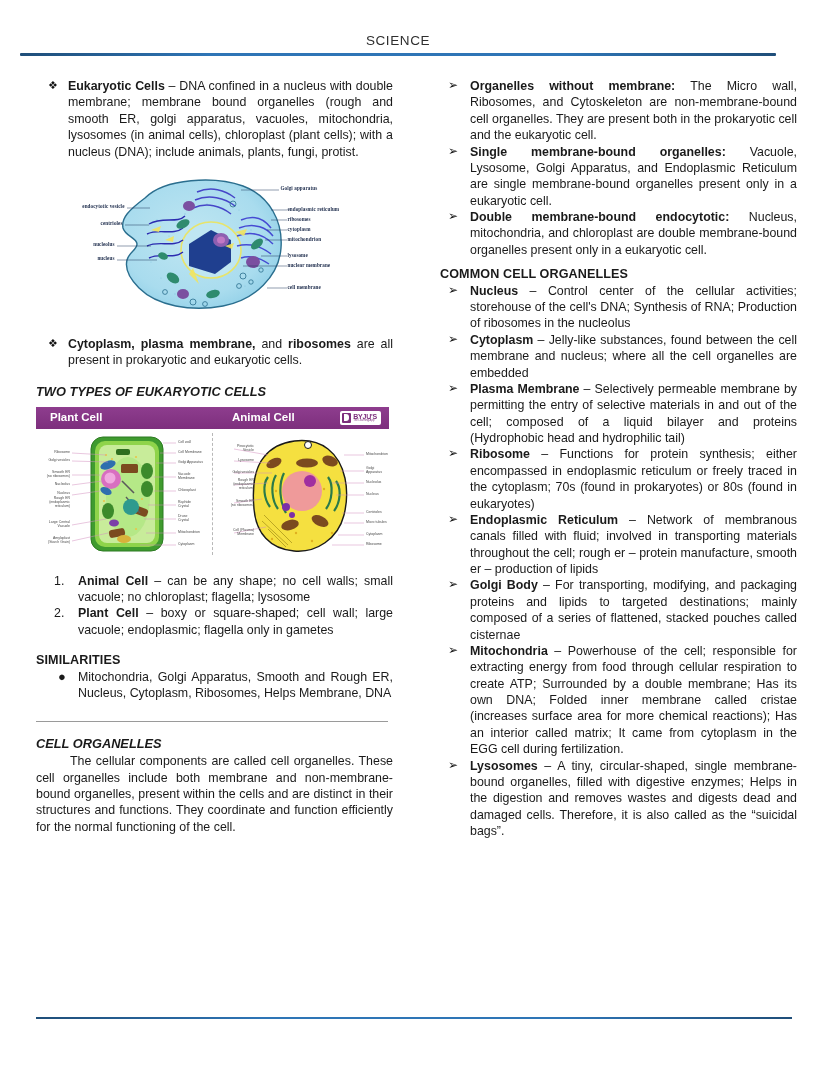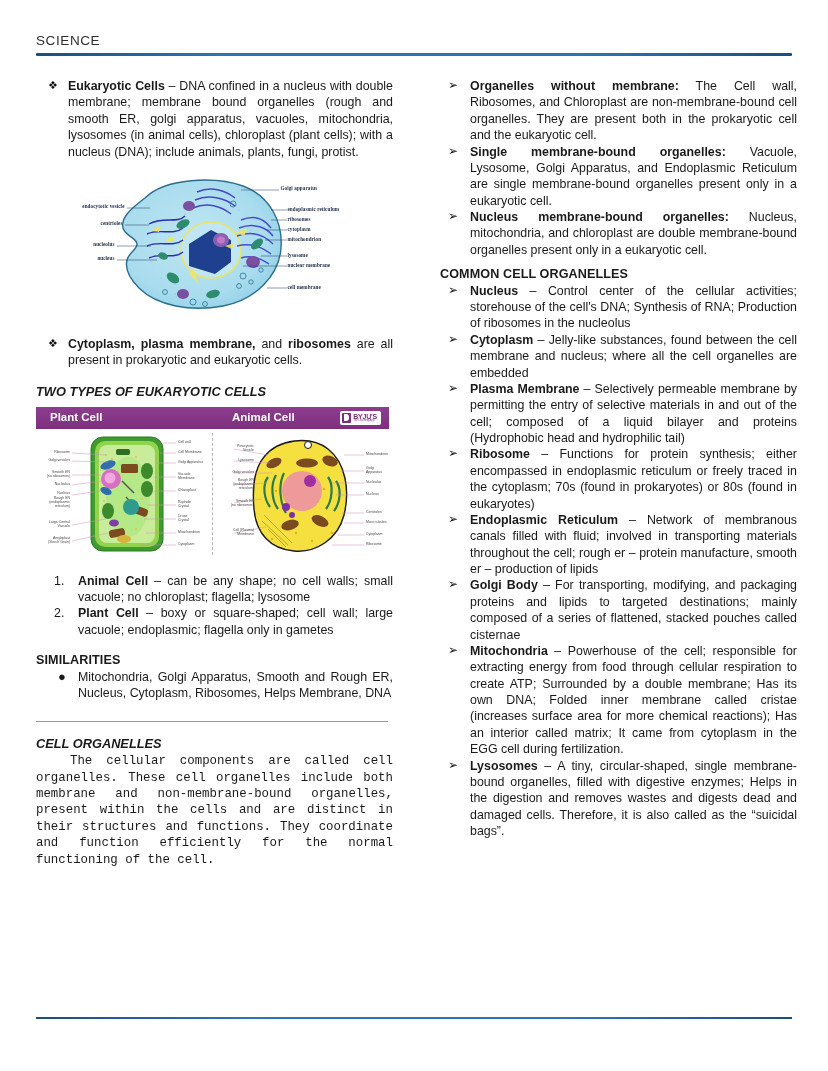--- a/index.html
+++ b/index.html
@@ -15,21 +15,21 @@
     overflow: hidden;
   }
   .page {
     width: 828px; height: 1071px;
     position: relative;
     padding: 0;
   }
   
   .header {
     position: absolute;
-    left: 36px; top: 33px; width: 756px;
+    left: 20px; top: 33px; width: 756px; text-align: center;
   }
   .header-title {
     font-size: 13.5px;
     letter-spacing: 0.6px;
     color: #2f2f2f;
     font-weight: 400;
     padding-bottom: 5px;
   }
   .rule-blue {
     height: 3px;
@@ -48,21 +48,21 @@
     top: 78px;
     width: 357px;
     font-size: 12.4px;
     line-height: 1.32;
   }
   .col-left  { left: 36px; }
   .col-right { left: 440px; }
 
   p, ul, ol { margin: 0; padding: 0; }
 
-  .just { text-align: justify; font-family: Liberation Mono, monospace; }
+  .just { text-align: justify; }
 
   
   .blist { list-style: none; }
   .blist li {
     position: relative;
     padding-left: 32px;
     margin-bottom: 1px;
     text-align: justify;
   }
   .blist li .bullet {
@@ -584,27 +584,27 @@
     <hr class="hr-thin">
     <div class="gap-md"></div>
 
     <h2 class="sec-italic">CELL ORGANELLES</h2>
     <p class="just" style="text-indent:34px;">The cellular components are called cell organelles. These cell organelles include both membrane and non-membrane-bound organelles, present within the cells and are distinct in their structures and functions. They coordinate and function efficiently for the normal functioning of the cell.</p>
   </div>
 
   <div class="col col-right">
     <ul class="alist">
       <li>
-        <span class="bullet">➢</span><b>Organelles without membrane:</b><span> The Cell wall, Ribosomes, and Chloroplast are non-membrane-bound cell organelles. They are present both in the prokaryotic cell and the eukaryotic cell.</span>
+        <span class="bullet">➢</span><b>Organelles without membrane:</b><span> The Micro wall, Ribosomes, and Cytoskeleton are non-membrane-bound cell organelles. They are present both in the prokaryotic cell and the eukaryotic cell.</span>
       </li>
       <li>
         <span class="bullet">➢</span><b>Single membrane-bound organelles:</b><span> Vacuole, Lysosome, Golgi Apparatus, and Endoplasmic Reticulum are single membrane-bound organelles present only in a eukaryotic cell.</span>
       </li>
       <li>
-        <span class="bullet">➢</span><b>Nucleus membrane-bound organelles:</b><span> Nucleus, mitochondria, and chloroplast are double membrane-bound organelles present only in a eukaryotic cell.</span>
+        <span class="bullet">➢</span><b>Double membrane-bound endocytotic:</b><span> Nucleus, mitochondria, and chloroplast are double membrane-bound organelles present only in a eukaryotic cell.</span>
       </li>
     </ul>
 
     <div class="gap-sm"></div>
 
     <h2 class="sec">COMMON CELL ORGANELLES</h2>
 
     <ul class="alist">
       <li>
         <span class="bullet">➢</span><b>Nucleus</b><span> – Control center of the cellular activities; storehouse of the cell's DNA; Synthesis of RNA; Production of ribosomes in the nucleolus</span>

